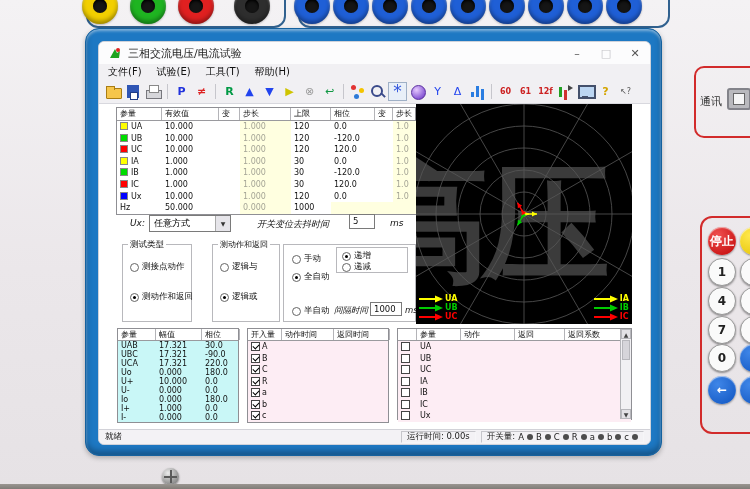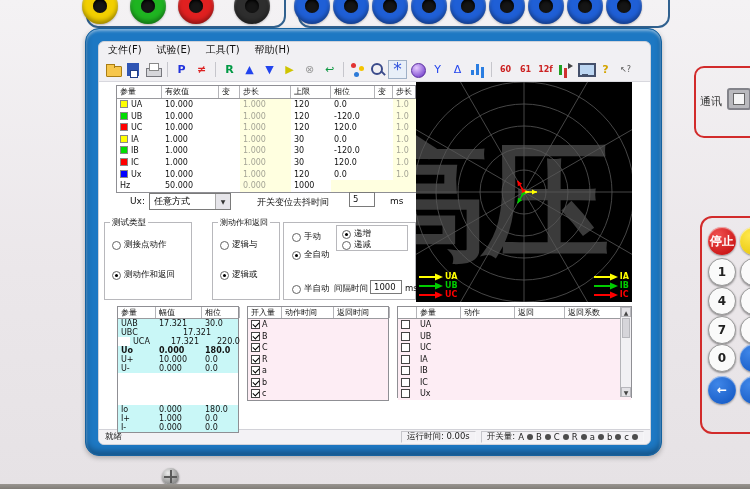--- a/index.html
+++ b/index.html
@@ -87,21 +87,21 @@
   .body-pink .drow.body { background:#fdedf4; }
   .cb { width:9px; height:9px; border:1px solid #444; background:#fff; position:relative; flex:none; }
   .cb.on::after { content:""; position:absolute; left:1px; top:1px; width:5px; height:3px;
     border-left:1.5px solid #000; border-bottom:1.5px solid #000; transform:rotate(-45deg); }
   .vscroll { position:absolute; right:0; top:0; bottom:0; width:11px; background:#f1f0f3; border-left:1px solid #b4b4b8; }
   .sb-btn { position:absolute; left:0; width:10px; height:10px; background:#e3e2e6; border:1px solid #b7b7bc;
     font-size:6px; color:#444; display:flex; align-items:center; justify-content:center; }
   .sb-thumb { position:absolute; left:1px; top:11px; width:8px; height:20px; background:#d6d5da; border:1px solid #b7b7bc; }
 
   
-  .lbl { position:absolute; font-size:9px; color:#111; white-space:nowrap; }
+  .lbl { position:absolute; font-size:9px; color:#111; white-space:nowrap;font-style:italic; }
   .tinput { position:absolute; border:1px solid #7a7a7a; background:#fff; font-size:8.5px; color:#111;
     padding-left:3px; line-height:13px; overflow:hidden; }
   .dropdown { position:absolute; left:50px; top:111px; width:82px; height:17px; border:1px solid #7a7a7a;
     background:#fff; font-size:9px; display:flex; align-items:center; padding-left:4px; }
   .dd-arrow { margin-left:auto; width:15px; height:15px; background:#e6e5ea; border-left:1px solid #aaa;
     display:flex; align-items:center; justify-content:center; font-size:6px; color:#333; }
   .gbox { position:absolute; border:1px solid #b8b8bc; background:#fff; }
   .gbox > .gtitle { position:absolute; top:-6px; left:5px; background:#fff; padding:0 2px; font-size:8.5px; color:#111; white-space:nowrap; }
   .opt { position:absolute; display:flex; align-items:center; gap:3px; font-size:8.5px; color:#111; white-space:nowrap; }
   .radio { width:9px; height:9px; border-radius:50%; border:1px solid #666; background:#fff; position:relative; flex:none; }
@@ -157,20 +157,32 @@
       <div class="term t-blue" style="left: 450px;"></div>
       <div class="term t-blue" style="left: 489px;"></div>
       <div class="term t-blue" style="left: 528px;"></div>
       <div class="term t-blue" style="left: 567px;"></div>
       <div class="term t-blue" style="left: 606px;"></div>
     </div>
 
   <div class="bezel">
     <div class="window">
 
+      <div class="titlebar">
+        <svg class="app-icon" viewBox="0 0 14 13">
+          <path d="M2 11 L7 2 L9 6 L12 4 L11 11 Z" fill="#1fa31f"></path>
+          <circle cx="10" cy="3" r="2" fill="#dd2222"></circle>
+        </svg>
+        <span class="title-text">三相交流电压/电流试验</span>
+        <div class="win-controls">
+          <span class="wc">–</span>
+          <span class="wc wc-max">□</span>
+          <span class="wc">✕</span>
+        </div>
+      </div>
 
       <div class="menubar" id="menubar">
           <span class="menu-item">文件(F)</span>
           <span class="menu-item">试验(E)</span>
           <span class="menu-item">工具(T)</span>
           <span class="menu-item">帮助(H)</span>
         </div>
       <div class="toolbar" id="toolbar">
           <span class="ticon k-folder"></span>
           <span class="ticon k-floppy"></span>
@@ -300,21 +312,21 @@
 
         <span class="lbl" style="left:31px; top:114px;">Ux:</span>
         <div class="dropdown">
           <span>任意方式</span>
           <span class="dd-arrow">▼</span>
         </div>
         <span class="lbl" style="left:158px; top:114px;">开关变位去抖时间</span>
         <div class="tinput" style="left:250px; top:110px; width:26px; height:15px;">5</div>
         <span class="lbl" style="left:291px; top:114px;">ms</span>
 
-        <div class="gbox" style="left:5px; top:140px; width:88px; height:78px;text-align:right;">
+        <div class="gbox" style="left:23px; top:140px; width:70px; height:78px;text-align:right;">
           <span class="gtitle">测试类型</span>
           <div id="g1-opts">
               <div class="opt" style="left: 7px; top: 16px;">
                 <span class="radio"></span>
                 <span>测接点动作</span>
               </div>
               <div class="opt" style="left: 7px; top: 46px;">
                 <span class="radio on"></span>
                 <span>测动作和返回</span>
               </div>
@@ -369,46 +381,46 @@
             <div class="drow head">
               <div class="dc" style="width: 38px;">参量</div>
               <div class="dc" style="width: 46px;">幅值</div>
               <div class="dc" style="width: 38px;">相位</div>
             </div>
             <div class="drow body" style="height: 9px;">
               <div class="dc" style="width: 38px;">UAB</div>
               <div class="dc" style="width: 46px;">17.321</div>
               <div class="dc" style="width: 38px;">30.0</div>
             </div>
-            <div class="drow body" style="height: 9px; gap: 24px;">
+            <div class="drow body" style="height: 9px;">
               <div class="dc" style="width: 38px;">UBC</div>
               <div class="dc" style="width: 46px;">17.321</div>
               <div class="dc" style="width: 38px;">-90.0</div>
             </div>
-            <div class="drow body" style="height: 9px; margin-left: 12px;">
+            <div class="drow body" style="height: 9px;">
               <div class="dc" style="width: 38px;">UCA</div>
               <div class="dc" style="width: 46px;">17.321</div>
               <div class="dc" style="width: 38px;">220.0</div>
             </div>
-            <div class="drow body" style="height: 9px; font-weight: bold;">
+            <div class="drow body" style="height: 9px;">
               <div class="dc" style="width: 38px;">Uo</div>
               <div class="dc" style="width: 46px;">0.000</div>
               <div class="dc" style="width: 38px;">180.0</div>
             </div>
             <div class="drow body" style="height: 9px;">
               <div class="dc" style="width: 38px;">U+</div>
               <div class="dc" style="width: 46px;">10.000</div>
               <div class="dc" style="width: 38px;">0.0</div>
             </div>
             <div class="drow body" style="height: 9px;">
               <div class="dc" style="width: 38px;">U-</div>
               <div class="dc" style="width: 46px;">0.000</div>
               <div class="dc" style="width: 38px;">0.0</div>
             </div>
-            <div class="drow body" style="height: 9px; margin-top: 32px;">
+            <div class="drow body" style="height: 9px;">
               <div class="dc" style="width: 38px;">Io</div>
               <div class="dc" style="width: 46px;">0.000</div>
               <div class="dc" style="width: 38px;">180.0</div>
             </div>
             <div class="drow body" style="height: 9px;">
               <div class="dc" style="width: 38px;">I+</div>
               <div class="dc" style="width: 46px;">1.000</div>
               <div class="dc" style="width: 38px;">0.0</div>
             </div>
             <div class="drow body" style="height: 9px;">

